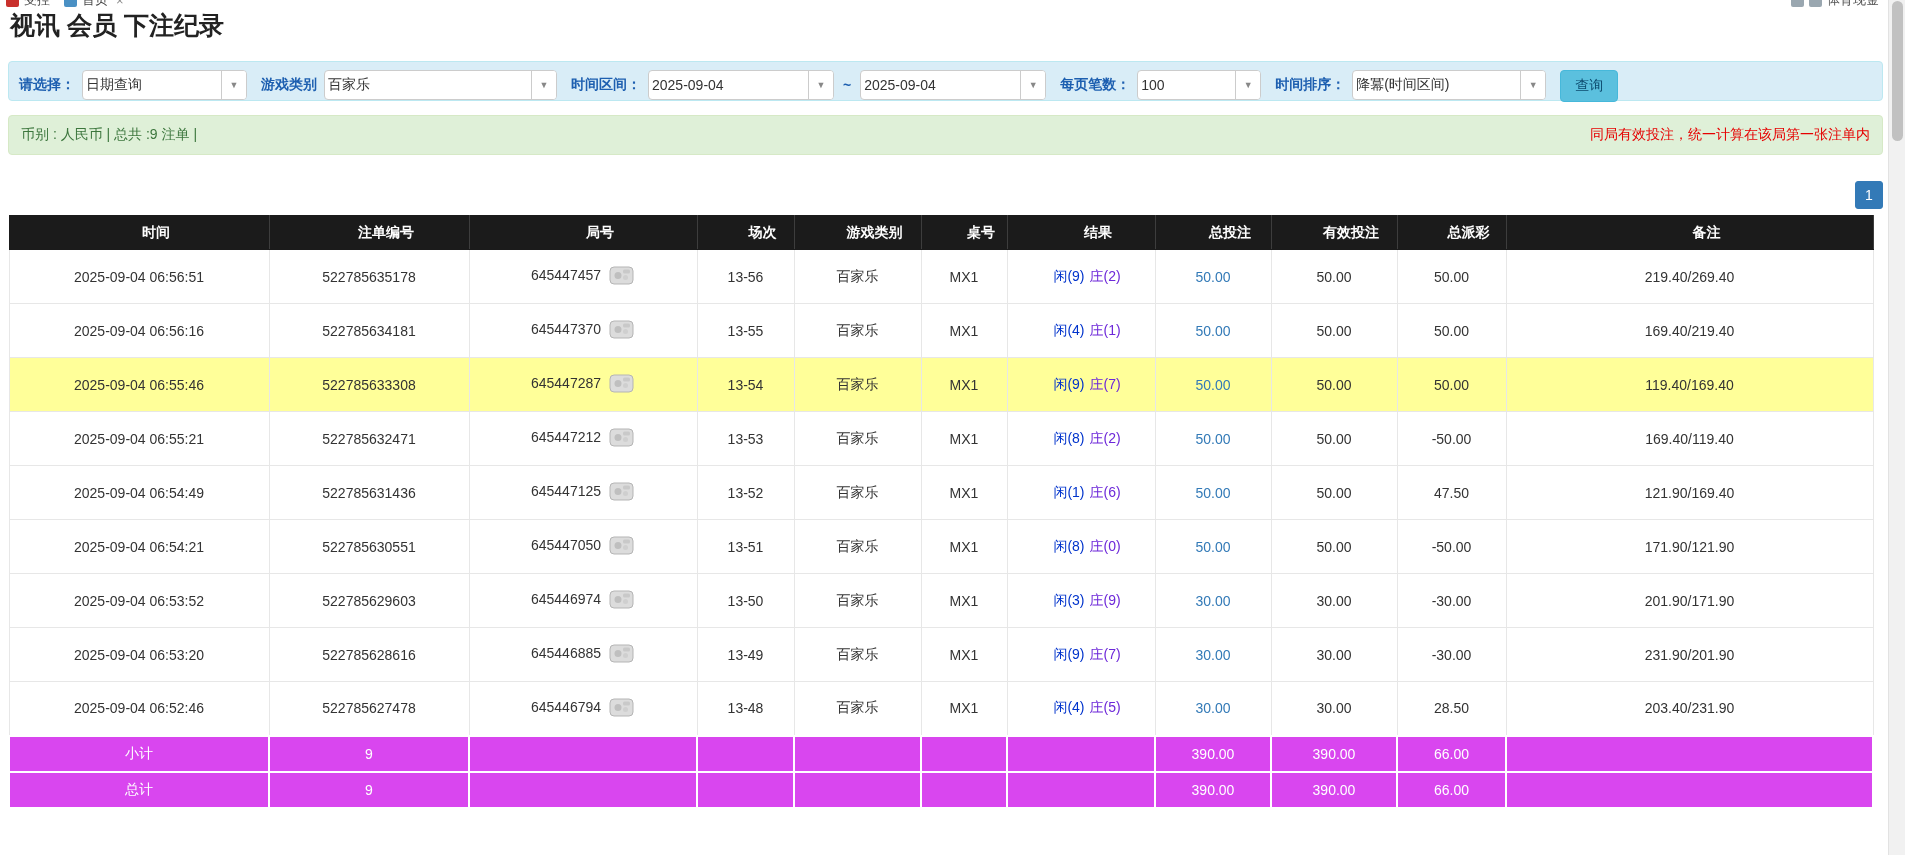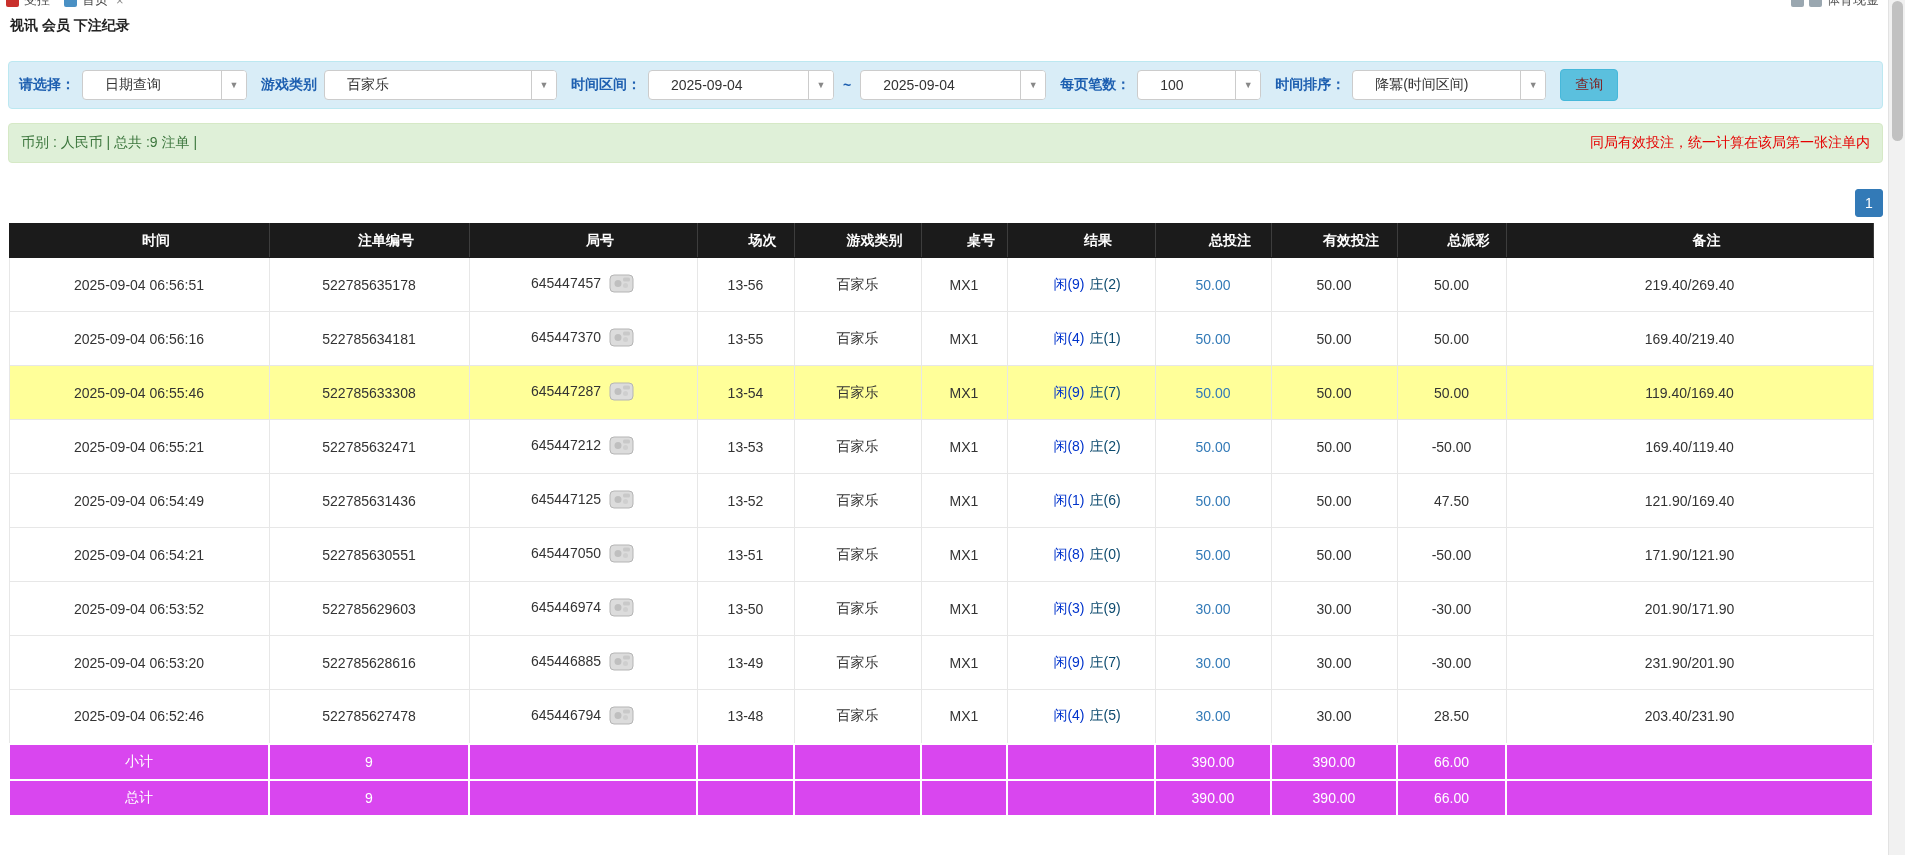--- a/index.html
+++ b/index.html
@@ -11,42 +11,42 @@
   
   .topbar { height:12px; overflow:hidden; position:relative; font-size:13px; color:#444; }
   .topbar-inner { position:absolute; top:-12px; left:6px; right:26px; height:24px; display:flex; align-items:center; gap:14px; }
   .chip { display:inline-flex; align-items:center; gap:5px; cursor:pointer; }
   .ic-red  { width:13px; height:13px; background:#c9302c; border-radius:2px; display:inline-block; }
   .ic-blue { width:13px; height:13px; background:#4a90c4; border-radius:2px; display:inline-block; }
   .ic-gray { width:13px; height:13px; background:#9aa7b0; border-radius:2px; display:inline-block; }
   .close-x { color:#888; margin-left:3px; font-size:13px; }
   .topbar-right { margin-left:auto; display:inline-flex; align-items:center; gap:5px; color:#555; }
 
-  .page-title { font-size:14px; font-weight:bold; color:#222; margin:1px 0 0 10px; line-height:24px; }
+  .page-title { font-size:25px; font-weight:bold; color:#222; margin:1px 0 0 10px; line-height:24px; }
 
   
   .filter-bar {
     margin:24px 22px 0 8px; background:#d9edf7; border:1px solid #bce8f1; border-radius:4px;
-    padding:8px 10px; display:flex; align-items:center; font-size:14px; height:48px;
+    padding:8px 10px; display:flex; align-items:flex-start; font-size:14px; height:40px;
   }
   .fgroup { display:flex; align-items:center; gap:7px; margin-right:14px; }
   .flabel { color:#1d5fb0; font-weight:bold; white-space:nowrap; }
   .tilde { color:#1d5fb0; font-weight:bold; margin:0 2px; }
   .select {
     background:#fff; border:1px solid #ccc; border-radius:4px; height:30px;
     display:flex; align-items:center; overflow:hidden; cursor:pointer;
   }
-  .select .val { flex:1; padding:0 16px; color:#333; white-space:nowrap; overflow:hidden;margin-left:6px; }
+  .select .val { flex:1; padding:0 3px; color:#333; white-space:nowrap; overflow:hidden; }
   .select .caret {
     width:25px; align-self:stretch; border-left:1px solid #ccc; background:#fff;
     display:flex; align-items:center; justify-content:center; color:#888; font-size:9px;
   }
   .w-query{width:165px}.w-game{width:233px}.w-date{width:186px}.w-size{width:124px}.w-sort{width:194px}
   .btn-search {
-    background:#5bc0de; border:1px solid #46b8da; color:#7f1d1d; font-size:14px;
+    background:#5bc0de; border:1px solid #46b8da; color:#0c4a6e; font-size:14px;
     padding:0 14px; height:32px; border-radius:4px; cursor:pointer;
     font-family:"Liberation Sans","DejaVu Sans",sans-serif;
   }
 
   
   .info-bar {
     margin:14px 22px 0 8px; background:#dff0d8; border:1px solid #d6e9c6; border-radius:4px;
     padding:0 12px; height:40px; display:flex; align-items:center; justify-content:space-between; font-size:14px;
   }
   .info-left { color:#3c763d; }
@@ -67,21 +67,21 @@
   .bet-table th {
     background:#1b1b1b; color:#fff; font-weight:bold; height:34px; text-align:center;
     border:1px solid #1b1b1b; border-right:1px solid #3d3d3d;padding-left:34px;
   }
   .bet-table td {
     height:54px; text-align:center; border:1px solid #e7e7e7; color:#333; background:#fff;
     white-space:nowrap; overflow:hidden;
   }
   tr.hl td { background:#ffff99; }
   .player { color:#0033cc; margin-right:5px;margin-left:12px; }
-  .banker { color:#0c4a6e; }
+  .banker { color:#6d28d9; }
   .link-blue { color:#337ab7; cursor:pointer; }
   .neg { color:#e60000;margin-left:40px; }
   .round-icon { display:inline-block; vertical-align:middle; margin-left:8px; cursor:pointer; }
   tr.foot td {
     background:#d946ef; color:#fff; height:36px; border:2px solid #fff; font-size:14px;
   }
 
   
   .scrollbar { position:absolute; top:0; right:0; width:17px; height:855px; background:#f1f1f1; border-left:1px solid #e2e2e2; }
   .scroll-thumb { position:absolute; top:1px; left:3px; width:11px; height:140px; background:#c1c1c1; border-radius:6px; cursor:pointer; }

